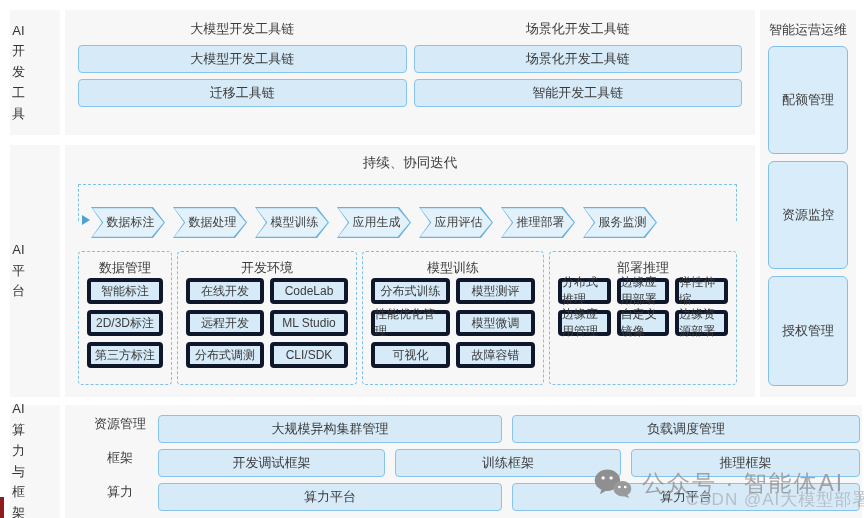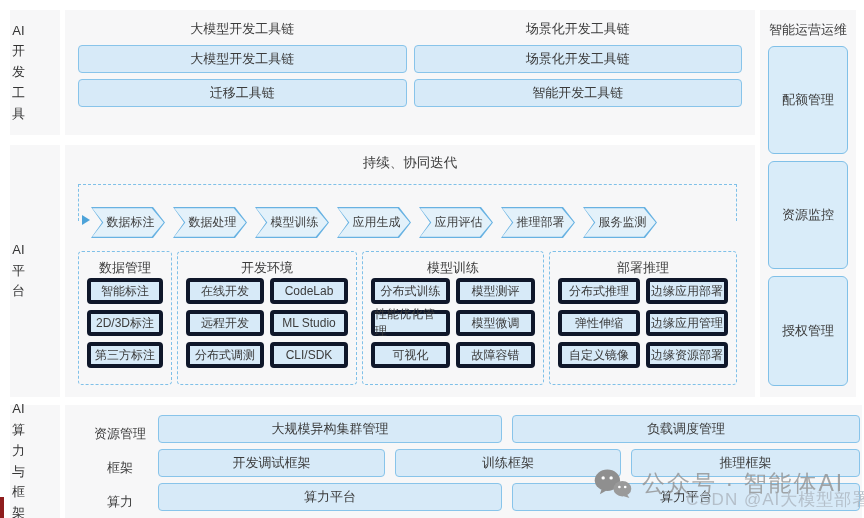--- a/index.html
+++ b/index.html
@@ -34,36 +34,36 @@
         clip-path:polygon(0 0,calc(100% - 12px) 0,100% 50%,calc(100% - 12px) 100%,0 100%,11px 50%);}
   .chev span{position:absolute;inset:0;z-index:1;display:flex;align-items:center;justify-content:center;
         padding-left:5px;font-size:12px;color:#3f3f3f;}
   .groups{position:absolute;left:13px;top:106px;display:flex;gap:5px;}
   .group{border:1px dashed #7fc0e8;border-radius:4px;box-sizing:border-box;height:134px;padding:5px 8px 8px 8px;background:transparent;}
   .group-title{text-align:center;font-size:13px;color:#3c3c3c;height:21px;line-height:21px;}
   .g-items{display:grid;row-gap:6px;column-gap:6px;}
   .g1{width:94px;}  .g1 .g-items{grid-template-columns:1fr;}
   .g2{width:180px;} .g2 .g-items{grid-template-columns:1fr 1fr;}
   .g3{width:182px;} .g3 .g-items{grid-template-columns:1fr 1fr;}
-  .g4{width:188px;} .g4 .g-items{grid-template-columns:1fr 1fr;}
+  .g4{width:188px;} .g4 .g-items{grid-template-columns:1fr 1fr 1fr;}
   .gbtn{height:26px;display:flex;align-items:center;justify-content:center;
         background:#d7eaf8;border:4px solid #0f172a;border-radius:4px;font-size:12px;color:#3b3b3b;box-sizing:border-box;}
 
   
   .ops{left:760px;top:10px;width:96px;height:387px;}
   .ops-inner{padding:9px 8px 16px 8px;display:flex;flex-direction:column;}
   .ops-hdr{text-align:center;font-size:13px;color:#3c3c3c;height:22px;line-height:22px;margin-bottom:5px;}
   .ops-block{display:flex;align-items:center;justify-content:center;background:#d9ecf9;
         border:1px solid #80c0e8;border-radius:6px;font-size:13px;color:#3b3b3b;box-sizing:border-box;margin-bottom:7px;font-family:Liberation Serif, serif;}
   .ob1{height:108px;} .ob2{height:108px;} .ob3{height:110px;margin-bottom:0;}
 
   
   .p3{left:65px;top:405px;width:797px;height:113px;}
   .p3-inner{padding:10px 2px 0 17px;display:flex;flex-direction:column;gap:6px;}
-  .irow{display:flex;align-items:flex-end;height:28px;}
+  .irow{display:flex;align-items:flex-start;height:28px;}
   .ilabel{width:76px;text-align:center;font-size:13px;color:#3c3c3c;flex:0 0 76px;}
   .ibtns{flex:1;display:grid;column-gap:10px;height:28px;}
   .cols-2a{grid-template-columns:344px 1fr;border-radius:10px;}
   .cols-3{grid-template-columns:227px 226px 1fr;}
 
   
   .wm1{position:absolute;left:594px;top:468px;display:flex;align-items:center;gap:10px;z-index:5;pointer-events:none;}
   .wm1-text{font-size:23px;letter-spacing:2px;color:rgba(145,145,145,0.8);white-space:nowrap;}
   .wm2{position:absolute;left:686px;top:488px;font-size:17px;letter-spacing:1px;color:rgba(176,186,196,0.9);z-index:5;white-space:nowrap;pointer-events:none;}
 

